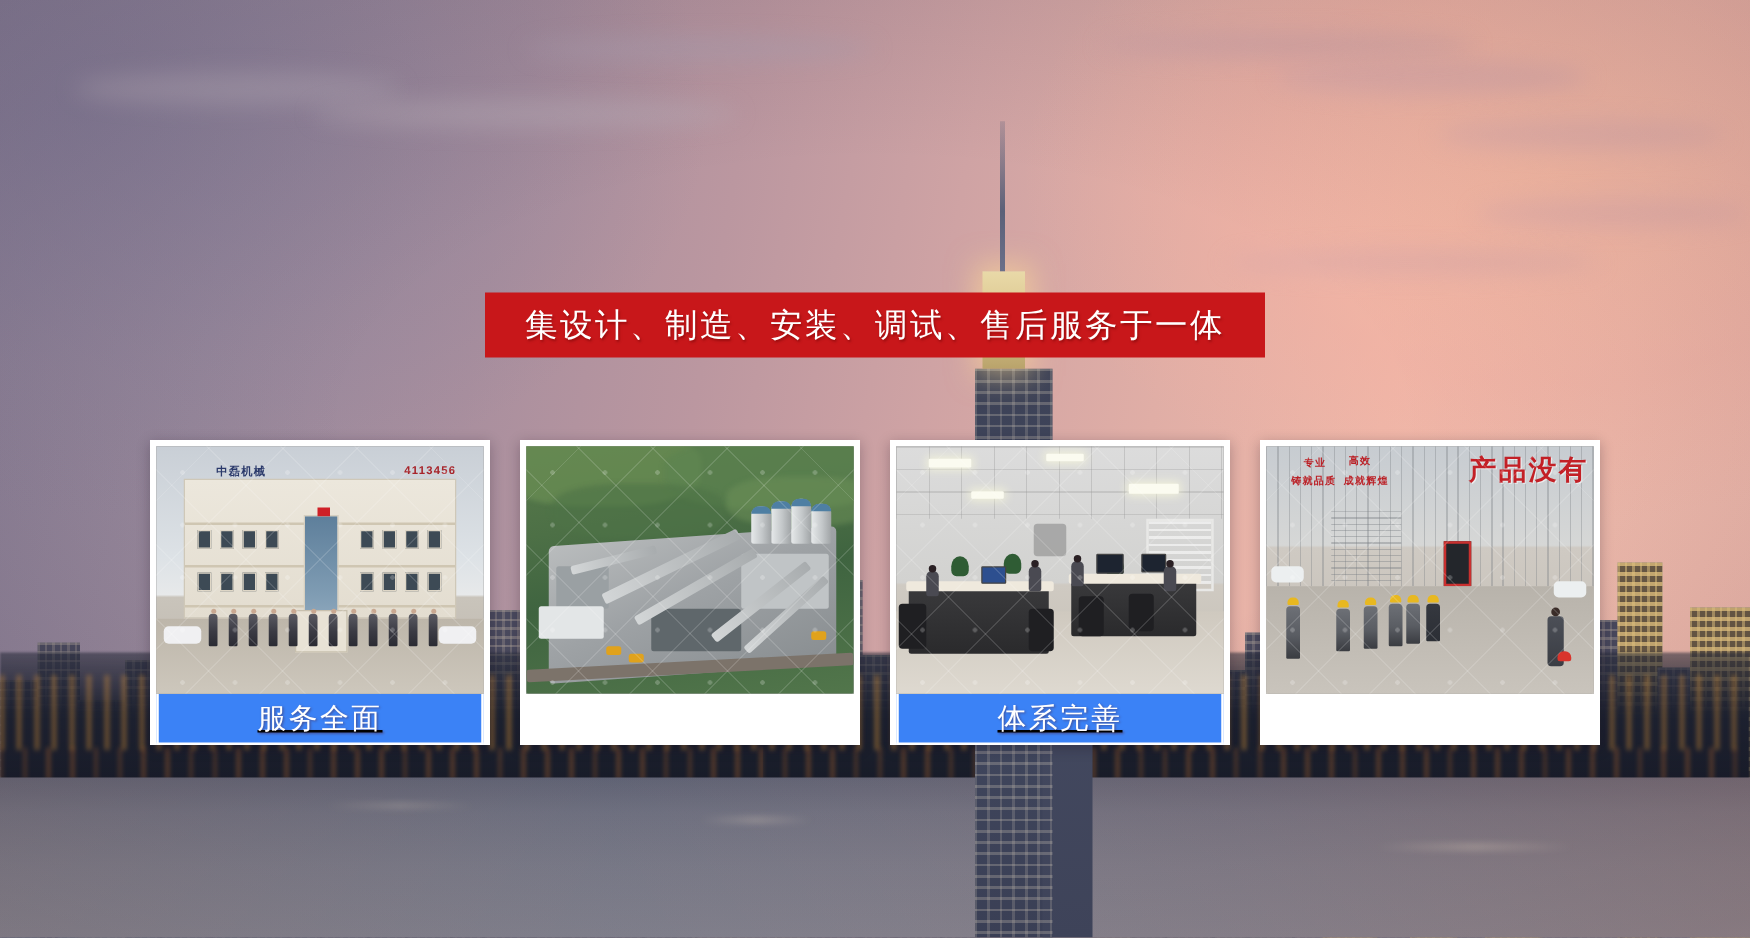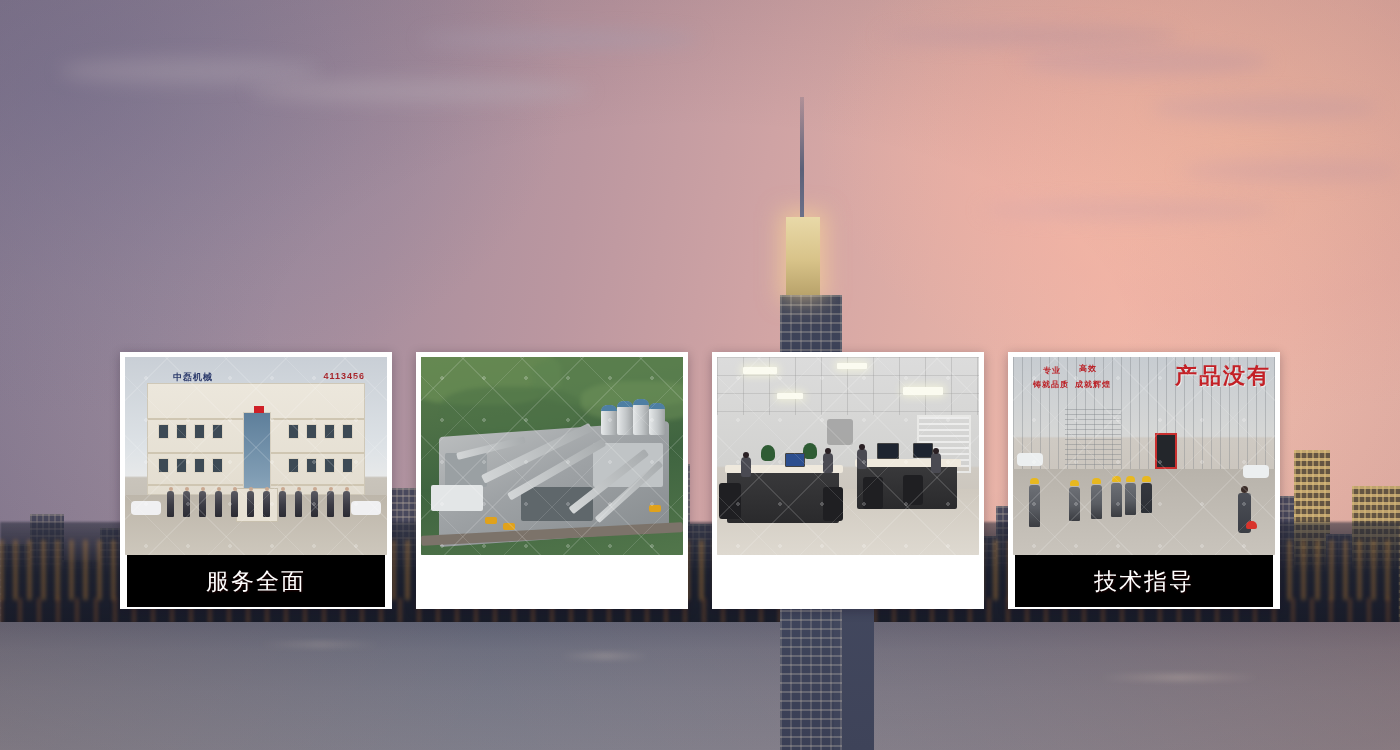--- a/index.html
+++ b/index.html
@@ -198,25 +198,25 @@
     padding:5px 5px 0 5px;
     box-shadow:0 2px 10px rgba(20,10,30,.28);
   }
   .card-photo {
     position:relative;
     width:262px; height:198px;
     overflow:hidden;
     background:#8d8d8d;
   }
   .card-caption {
-    height:54px;
-    background:#000000;
+    height:41px;
+    background:#3b82f6;
     border:2px solid #ffffff;
     border-top:none;
-    display:flex; align-items:center; justify-content:center;
+    display:flex; align-items:center; justify-content:center;text-decoration:underline;
   }
   .card-caption-text {
     color:#ffffff;
     font-size:23px;
     letter-spacing:2px;
     text-shadow:1px 1px 2px rgba(80,0,0,.4);
   }
 
   
   .wm {
@@ -432,20 +432,23 @@
   <div class="water-glow"></div>
   <div class="water-streak" style="left:560px; bottom:92px; width:90px; height:4px;"></div>
   <div class="water-streak" style="left:1100px; bottom:70px; width:160px; height:5px;"></div>
   <div class="water-streak" style="left:260px; bottom:104px; width:120px; height:3px;"></div>
 
   <div class="vignette"></div>
 
   <div class="content">
 
 
+    <div class="subbanner">
+      <span class="subbanner-text">集设计、制造、安装、调试、售后服务于一体</span>
+    </div>
 
     <div class="cards">
 
       <div class="card">
         <div class="card-photo">
           <div class="p1-sky"></div>
           <div class="p1-ground"></div>
           <div class="p1-bld">
             <div class="p1-floor" style="top:34px;"></div>
             <div class="p1-floor" style="top:68px;"></div>
@@ -554,20 +557,23 @@
           <div class="p3-chair" style="left:2px;   top:126px; width:22px; height:36px;"></div>
           <div class="p3-chair" style="left:106px; top:130px; width:20px; height:34px;"></div>
           <div class="p3-chair" style="left:146px; top:120px; width:20px; height:32px;"></div>
           <div class="p3-chair" style="left:186px; top:118px; width:20px; height:30px;"></div>
           <div class="p3-person2" style="left:24px;  top:100px;"></div>
           <div class="p3-person2" style="left:106px; top:96px;"></div>
           <div class="p3-person2" style="left:140px; top:92px;"></div>
           <div class="p3-person2" style="left:214px; top:96px;"></div>
           <div class="wm"></div>
         </div>
+        <div class="card-caption">
+          <span class="card-caption-text">体系完善</span>
+        </div>
       </div>
 
       <div class="card">
         <div class="card-photo">
           <div class="p4-sky"></div>
           <div class="p4-fac"></div>
           <div class="p4-bigsign">产品没有</div>
           <div class="p4-smallsign" style="left:30px; top:8px;">专业</div>
           <div class="p4-smallsign" style="left:66px; top:6px;">高效</div>
           <div class="p4-smallsign" style="left:20px; top:22px;">铸就品质</div>
@@ -580,20 +586,17 @@
           <div class="p4-worker" style="left:16px; bottom:28px; height:42px;"></div>
           <div class="p4-worker" style="left:56px; bottom:34px;"></div>
           <div class="p4-worker" style="left:78px; bottom:36px;"></div>
           <div class="p4-worker" style="left:98px; bottom:38px;"></div>
           <div class="p4-worker" style="left:112px;bottom:40px; height:32px;"></div>
           <div class="p4-worker" style="left:128px;bottom:42px; height:30px; background:linear-gradient(180deg,#35383f 0%,#2c2f35 100%);"></div>
           <div class="p4-lead"></div>
           <div class="p4-helmet"></div>
           <div class="wm"></div>
         </div>
-        <div class="card-caption">
-          <span class="card-caption-text">技术指导</span>
-        </div>
       </div>
 
     </div>
   </div>
 </div>
 
 </body></html>

